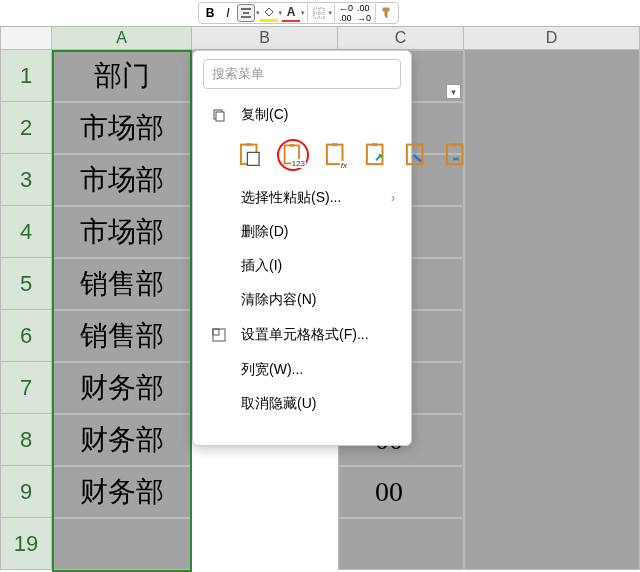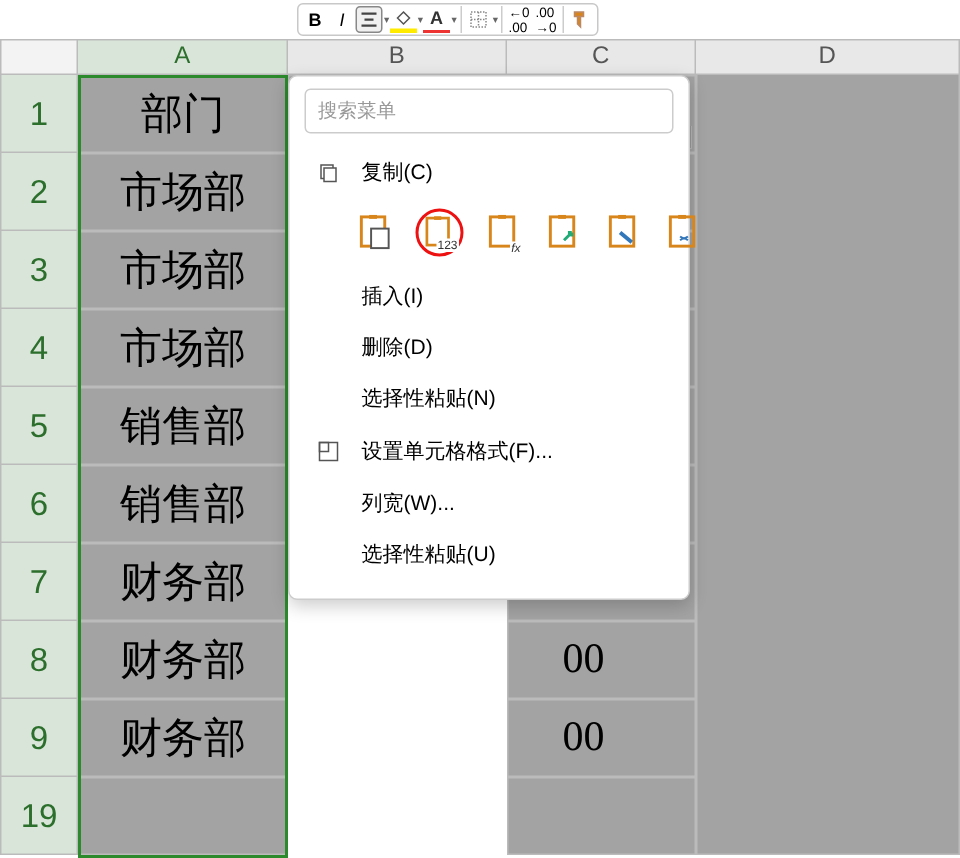--- a/index.html
+++ b/index.html
@@ -28,21 +28,21 @@
     .row-header { width: 52px; height: 52px; border: 1px solid #bbb; border-top: none; background: #f3f3f3; display: flex; align-items: center; justify-content: center; font-size: 22px; color: #666; }
     .row-header.sel { background: #d8e5d8; color: #2c6e2c; }
     .row-header.last { height: 52px; }
     
     .cells-area { position: relative; }
     .cell { position: absolute; border: 1px solid #bbb; display: flex; align-items: center; justify-content: center; font-size: 28px; font-family: Liberation Serif, serif; overflow: hidden; background: #a3a3a3; }
     .cell.header-cell { font-weight: normal; }
     .sel-col-border { position: absolute; left: 0; top: 0; width: 140px; height: 522px; border: 2px solid #2c8a2c; pointer-events: none; z-index: 2; }
     .filter-drop { position: absolute; right: 2px; bottom: 2px; width: 15px; height: 15px; border: 1px solid #999; background: #fff; display:flex;align-items:center;justify-content:center;font-size:9px;color:#555; }
     
-    .context-menu { position: absolute; left: 192px; top: 50px; width: 268px; background: #fff; border: 1px solid #ccc; border-radius: 6px; box-shadow: 0 4px 12px rgba(0,0,0,0.2); z-index: 100; padding-bottom: 12px; }
+    .context-menu { position: absolute; left: 192px; top: 50px; width: 220px; background: #fff; border: 1px solid #ccc; border-radius: 6px; box-shadow: 0 4px 12px rgba(0,0,0,0.2); z-index: 100; padding-bottom: 24px; }
     .search-box { margin: 8px 10px; padding: 5px 8px; border: 1px solid #ccc; border-radius: 4px; font-size: 13px; color: #999; }
     .menu-item { display: flex; align-items: center; padding: 8px 16px; font-size: 14px; gap: 12px; cursor: pointer; }
     .menu-icon { width: 20px; height: 20px; display: flex; align-items: center; justify-content: center; color: #555; }
     .paste-icons { display: flex; gap: 14px; padding: 6px 12px 10px 44px; }
     .paste-icon { width: 32px; height: 32px; display: flex; align-items: center; justify-content: center; color: #d8861b; position: relative; cursor: pointer; }
     .paste-icon svg { width: 26px; height: 26px; }
     .paste-icon .sub { position:absolute; bottom:1px; right:1px; font-size:8px; color:#333; background:#fff; padding:0 1px; }
     .paste-icon.highlighted { border: 2.5px solid #e11; border-radius: 16px; padding: 2px; justify-content: flex-end; }
     .menu-arrow { margin-left: auto; font-size: 12px; color: #888; }
     .indent { padding-left: 48px; }
@@ -226,36 +226,40 @@
     </span>
     <span class="paste-icon">
       <svg viewBox="0 0 20 20">
           <rect x="3" y="2" width="12" height="15" fill="none" stroke="#d8861b" stroke-width="1.5"></rect>
           <rect x="7" y="1" width="4" height="2" fill="#d8861b"></rect>
           <path d="M8 14 a3 3 0 0 1 4 0 M12 12 a3 3 0 0 1 -4 0" stroke="#37b" fill="none"></path>
         </svg>
     </span>
   </div>
   <div class="menu-item indent">
+    <span class="menu-label">选择性粘贴(S)...</span>
+    <span class="menu-arrow">›</span>
+  </div>
+  <div class="menu-item indent">
+    <span class="menu-label">删除(D)</span>
+  </div>
+  <div class="menu-item indent">
     <span class="menu-label">插入(I)</span>
   </div>
   <div class="menu-item indent">
-    <span class="menu-label">删除(D)</span>
-  </div>
-  <div class="menu-item indent">
-    <span class="menu-label">选择性粘贴(N)</span>
+    <span class="menu-label">清除内容(N)</span>
   </div>
   <div class="menu-item">
     <span class="menu-icon">
       <svg width="16" height="16" viewBox="0 0 16 16">
           <rect x="2" y="2" width="12" height="12" fill="none" stroke="#555"></rect>
           <rect x="2" y="2" width="6" height="6" fill="none" stroke="#555"></rect>
         </svg>
     </span>
     <span class="menu-label">设置单元格格式(F)...</span>
   </div>
   <div class="menu-item indent">
     <span class="menu-label">列宽(W)...</span>
   </div>
   <div class="menu-item indent">
-    <span class="menu-label">选择性粘贴(U)</span>
+    <span class="menu-label">取消隐藏(U)</span>
   </div>
 </div>
 
 </body></html>

